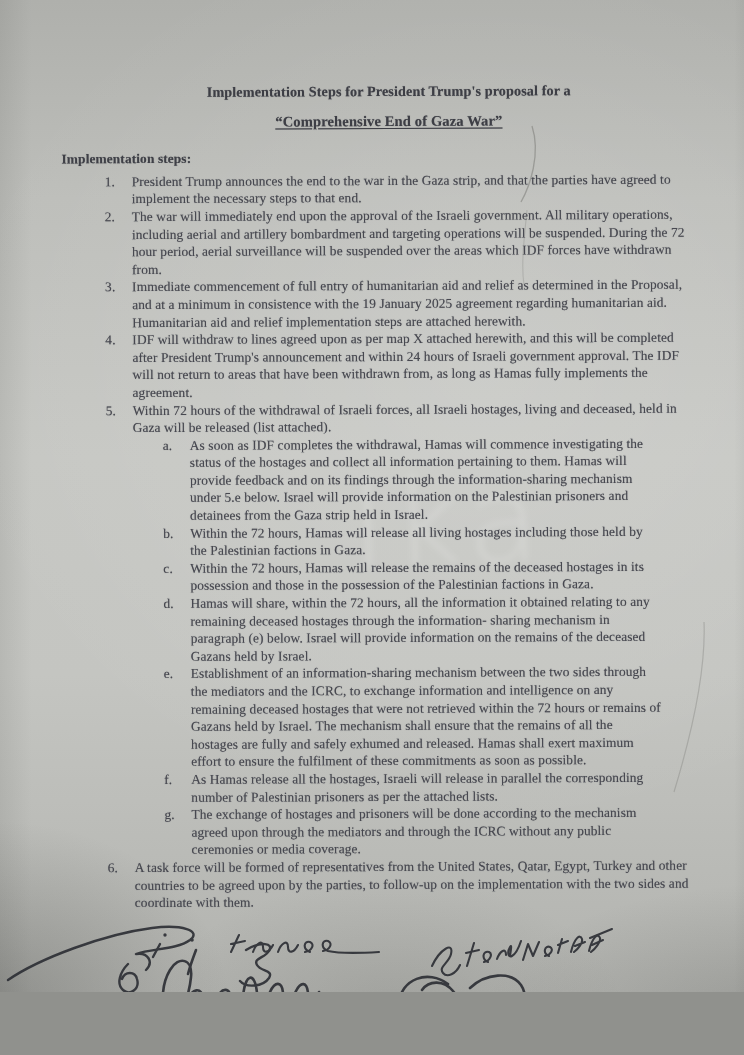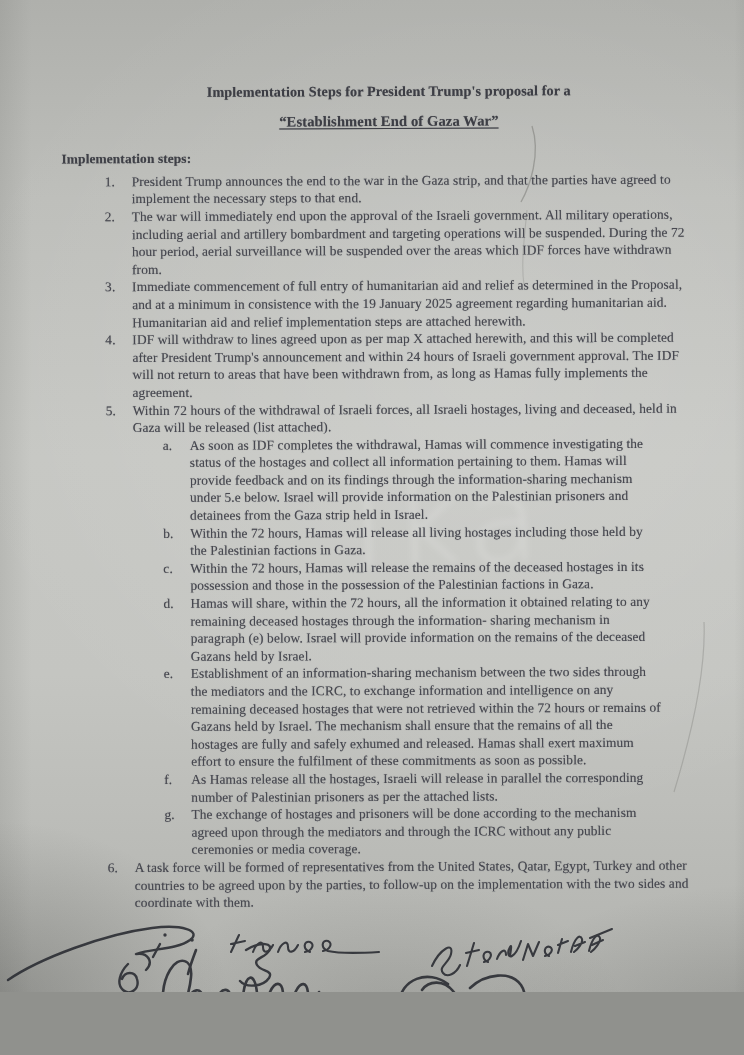--- a/index.html
+++ b/index.html
@@ -44,21 +44,21 @@
 </style>
 </head>
 <body>
 
 <div class="photo">
 
   <div class="watermark">lka</div>
 
   <div class="content">
     <div class="title1">Implementation Steps for President Trump's proposal for a</div>
-    <div class="title2"><span class="u">“Establishment End of Gaza War”</span></div>
+    <div class="title2"><span class="u">“Comprehensive End of Gaza War”</span></div>
     <div class="heading">Implementation steps:</div>
 
     <div class="item">
       <span class="num">1.</span>
       <span class="txt">President Trump announces the end to the war in the Gaza strip, and that the parties have agreed to implement the necessary steps to that end.</span>
     </div>
     <div class="item">
       <span class="num">2.</span>
       <span class="txt">The war will immediately end upon the approval of the Israeli government. All military operations, including aerial and artillery bombardment and targeting operations will be suspended. During the 72 hour period, aerial surveillance will be suspended over the areas which IDF forces have withdrawn from.</span>
     </div>

